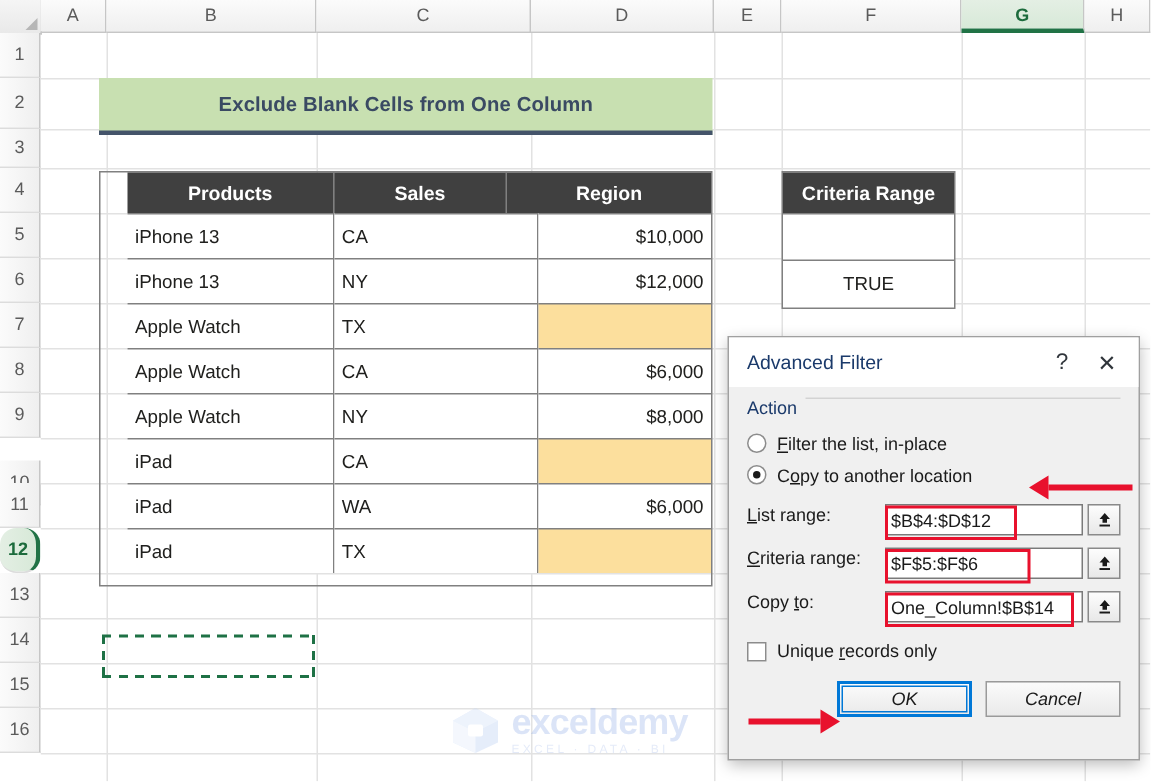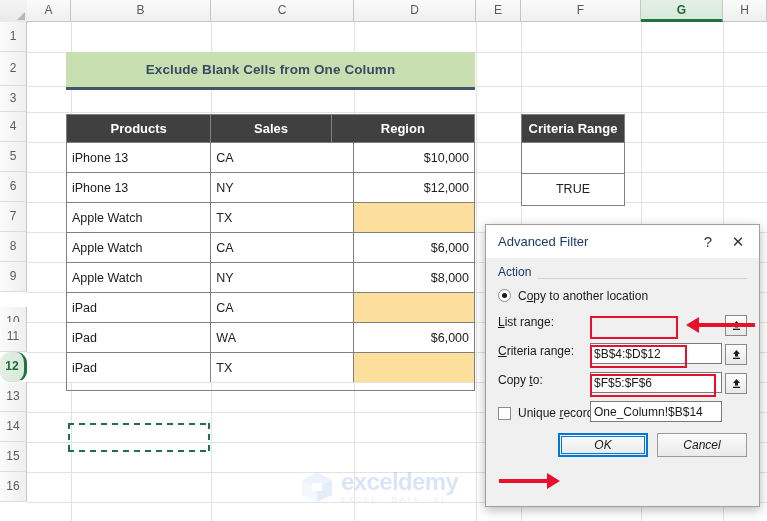--- a/index.html
+++ b/index.html
@@ -29,21 +29,21 @@
   .gridlines{position:absolute;left:27px;top:22px;right:0;bottom:0;overflow:hidden;}
   .gl-v{position:absolute;top:0;bottom:0;width:1px;background:#e2e2e2;}
   .gl-h{position:absolute;left:0;right:0;height:1px;background:#e2e2e2;}
 
   
   .title-banner{position:absolute;background:#c8e0b1;border-bottom:3px solid #44546a;
     display:flex;align-items:center;justify-content:center;}
   .title-banner span{font-size:13.5px;font-weight:bold;color:#3a4a63;letter-spacing:.1px;}
 
   
-  .tbl{position:absolute;border:1px solid #808080;box-sizing:border-box;}
+  .tbl{position:absolute;border:1px solid #808080;box-sizing:border-box;padding-left:18px;}
   .tr{display:flex;}
   .th{background:#404040;color:#fff;font-weight:bold;font-size:13px;
     display:flex;align-items:center;justify-content:center;box-sizing:border-box;
     border-right:1px solid #808080;}
   .th:last-child{border-right:none;}
   .td{background:#fff;color:#20201e;font-size:12.5px;box-sizing:border-box;
     display:flex;align-items:center;border-right:1px solid #808080;border-top:1px solid #808080;
     padding:0 5px;}
   .td:last-child{border-right:none;text-align:right;}
   .td.num{justify-content:flex-end;}
@@ -74,33 +74,33 @@
 
   
   .dlg{position:absolute;background:#f0f0f0;border:1px solid #a0a0a0;
     box-shadow:0 3px 10px rgba(0,0,0,.28);box-sizing:border-box;}
   .dlg-title{height:33px;background:#fff;display:flex;align-items:center;
     padding:0 6px 0 12px;box-sizing:border-box;}
   .dlg-title .t{font-size:13px;color:#1b3a6b;flex:1;}
   .dlg-title .tb{width:30px;height:25px;display:flex;align-items:center;justify-content:center;
     font-size:15px;color:#30353b;cursor:default;}
   .dlg-body{padding:7px 12px 0 12px;}
-  .grp-label{font-size:12px;color:#1b3a6b;display:flex;align-items:flex-end;gap:6px;margin-bottom:6px;}
+  .grp-label{font-size:12px;color:#1b3a6b;display:flex;align-items:flex-start;gap:6px;margin-bottom:6px;}
   .grp-label .ln{flex:1;height:1px;background:#d3d3d3;}
   .radio-row{display:flex;align-items:center;gap:7px;height:21px;position:relative;}
   .radio{width:13px;height:13px;border-radius:50%;border:1px solid #8c8c8c;background:#fff;
     box-sizing:border-box;flex:none;position:relative;}
   .radio.on:after{content:"";position:absolute;left:3px;top:3px;width:5px;height:5px;border-radius:50%;background:#1a1a1a;}
   .radio-row .lbl{font-size:12px;color:#1a1a1a;}
   .radio-row .lbl u{text-decoration:underline;}
   .fields{margin-top:9px;}
   .frow{display:flex;height:24px;margin-bottom:5px;position:relative;}
   .frow .flbl{width:92px;font-size:12px;color:#1a1a1a;flex:none;}
   .frow .fbox{flex:1;height:21px;border:1px solid #7a7a7a;background:#fff;box-sizing:border-box;
-    display:flex;align-items:center;padding:0 3px;font-size:12px;color:#1a1a1a;margin-top:28px;}
+    display:flex;align-items:center;padding:0 3px;font-size:12px;color:#1a1a1a;}
   .frow .fbtn{width:22px;height:21px;margin-left:3px;background:linear-gradient(#fdfdfd,#e8e8e8);
     border:1px solid #8a8a8a;box-sizing:border-box;display:flex;align-items:center;justify-content:center;flex:none;}
   .redbox{position:absolute;border:2px solid #e8112d;box-sizing:border-box;pointer-events:none;}
   .chk-row{display:flex;align-items:center;gap:7px;margin-top:9px;}
   .chk{width:13px;height:13px;border:1px solid #8c8c8c;background:#fff;box-sizing:border-box;flex:none;}
   .chk-row .lbl{font-size:12px;color:#1a1a1a;}
   .btn-row{display:flex;justify-content:flex-end;gap:9px;margin-top:13px;padding-bottom:11px;}
   .btn{width:90px;height:24px;background:linear-gradient(#fbfbfb,#eaeaea);border:1px solid #9a9a9a;
     box-sizing:border-box;display:flex;align-items:center;justify-content:center;
     font-size:12px;color:#1a1a1a;font-style:italic;}
@@ -217,21 +217,21 @@
         <div class="td" style="width: 143px; height: 30px;">WA</div>
         <div class="td num" style="width: 121px; height: 30px;">$6,000</div>
       </div>
       <div class="tr">
         <div class="td" style="width: 145px; height: 30px;">iPad</div>
         <div class="td" style="width: 143px; height: 30px;">TX</div>
         <div class="td num blank" style="width: 121px; height: 30px;"></div>
       </div>
     </div>
 
-  <div class="crit" style="left:521px;top:114px;width:104px;height:92px;">
+  <div class="crit" style="left:521px;top:114px;width:116px;height:92px;">
       <div class="th" style="height: 27px; width: 100%; border-right: none;">Criteria Range</div>
       <div class="cr-cell" style="height: 31px;"></div>
       <div class="cr-cell" style="height: 31px;">TRUE</div>
     </div>
 
   <div class="ants" style="left:68px;top:423px;width:142px;height:29px;"></div>
 
   <div class="wm" style="left:300px;top:470px;">
     <svg width="34" height="32" viewBox="0 0 34 32">
       <polygon points="17,1 32,9.5 32,24 17,31 2,24 2,9.5" fill="#aac4f0"></polygon>
@@ -251,20 +251,24 @@
       <div class="tb">?</div>
       <div class="tb">✕</div>
     </div>
     <div class="dlg-body">
 
       <div class="grp-label">
         <span>Action</span>
         <span class="ln"></span>
       </div>
 
+      <div class="radio-row">
+        <span class="radio"></span>
+        <span class="lbl"><span></span><u>F</u><span>ilter the list, in-place</span></span>
+      </div>
 
       <div class="radio-row">
         <span class="radio on"></span>
         <span class="lbl"><span>C</span><u>o</u><span>py to another location</span></span>
       </div>
 
       <div class="fields">
 
         <div class="frow">
           <span class="flbl"><span></span><u>L</u><span>ist range:</span></span>

